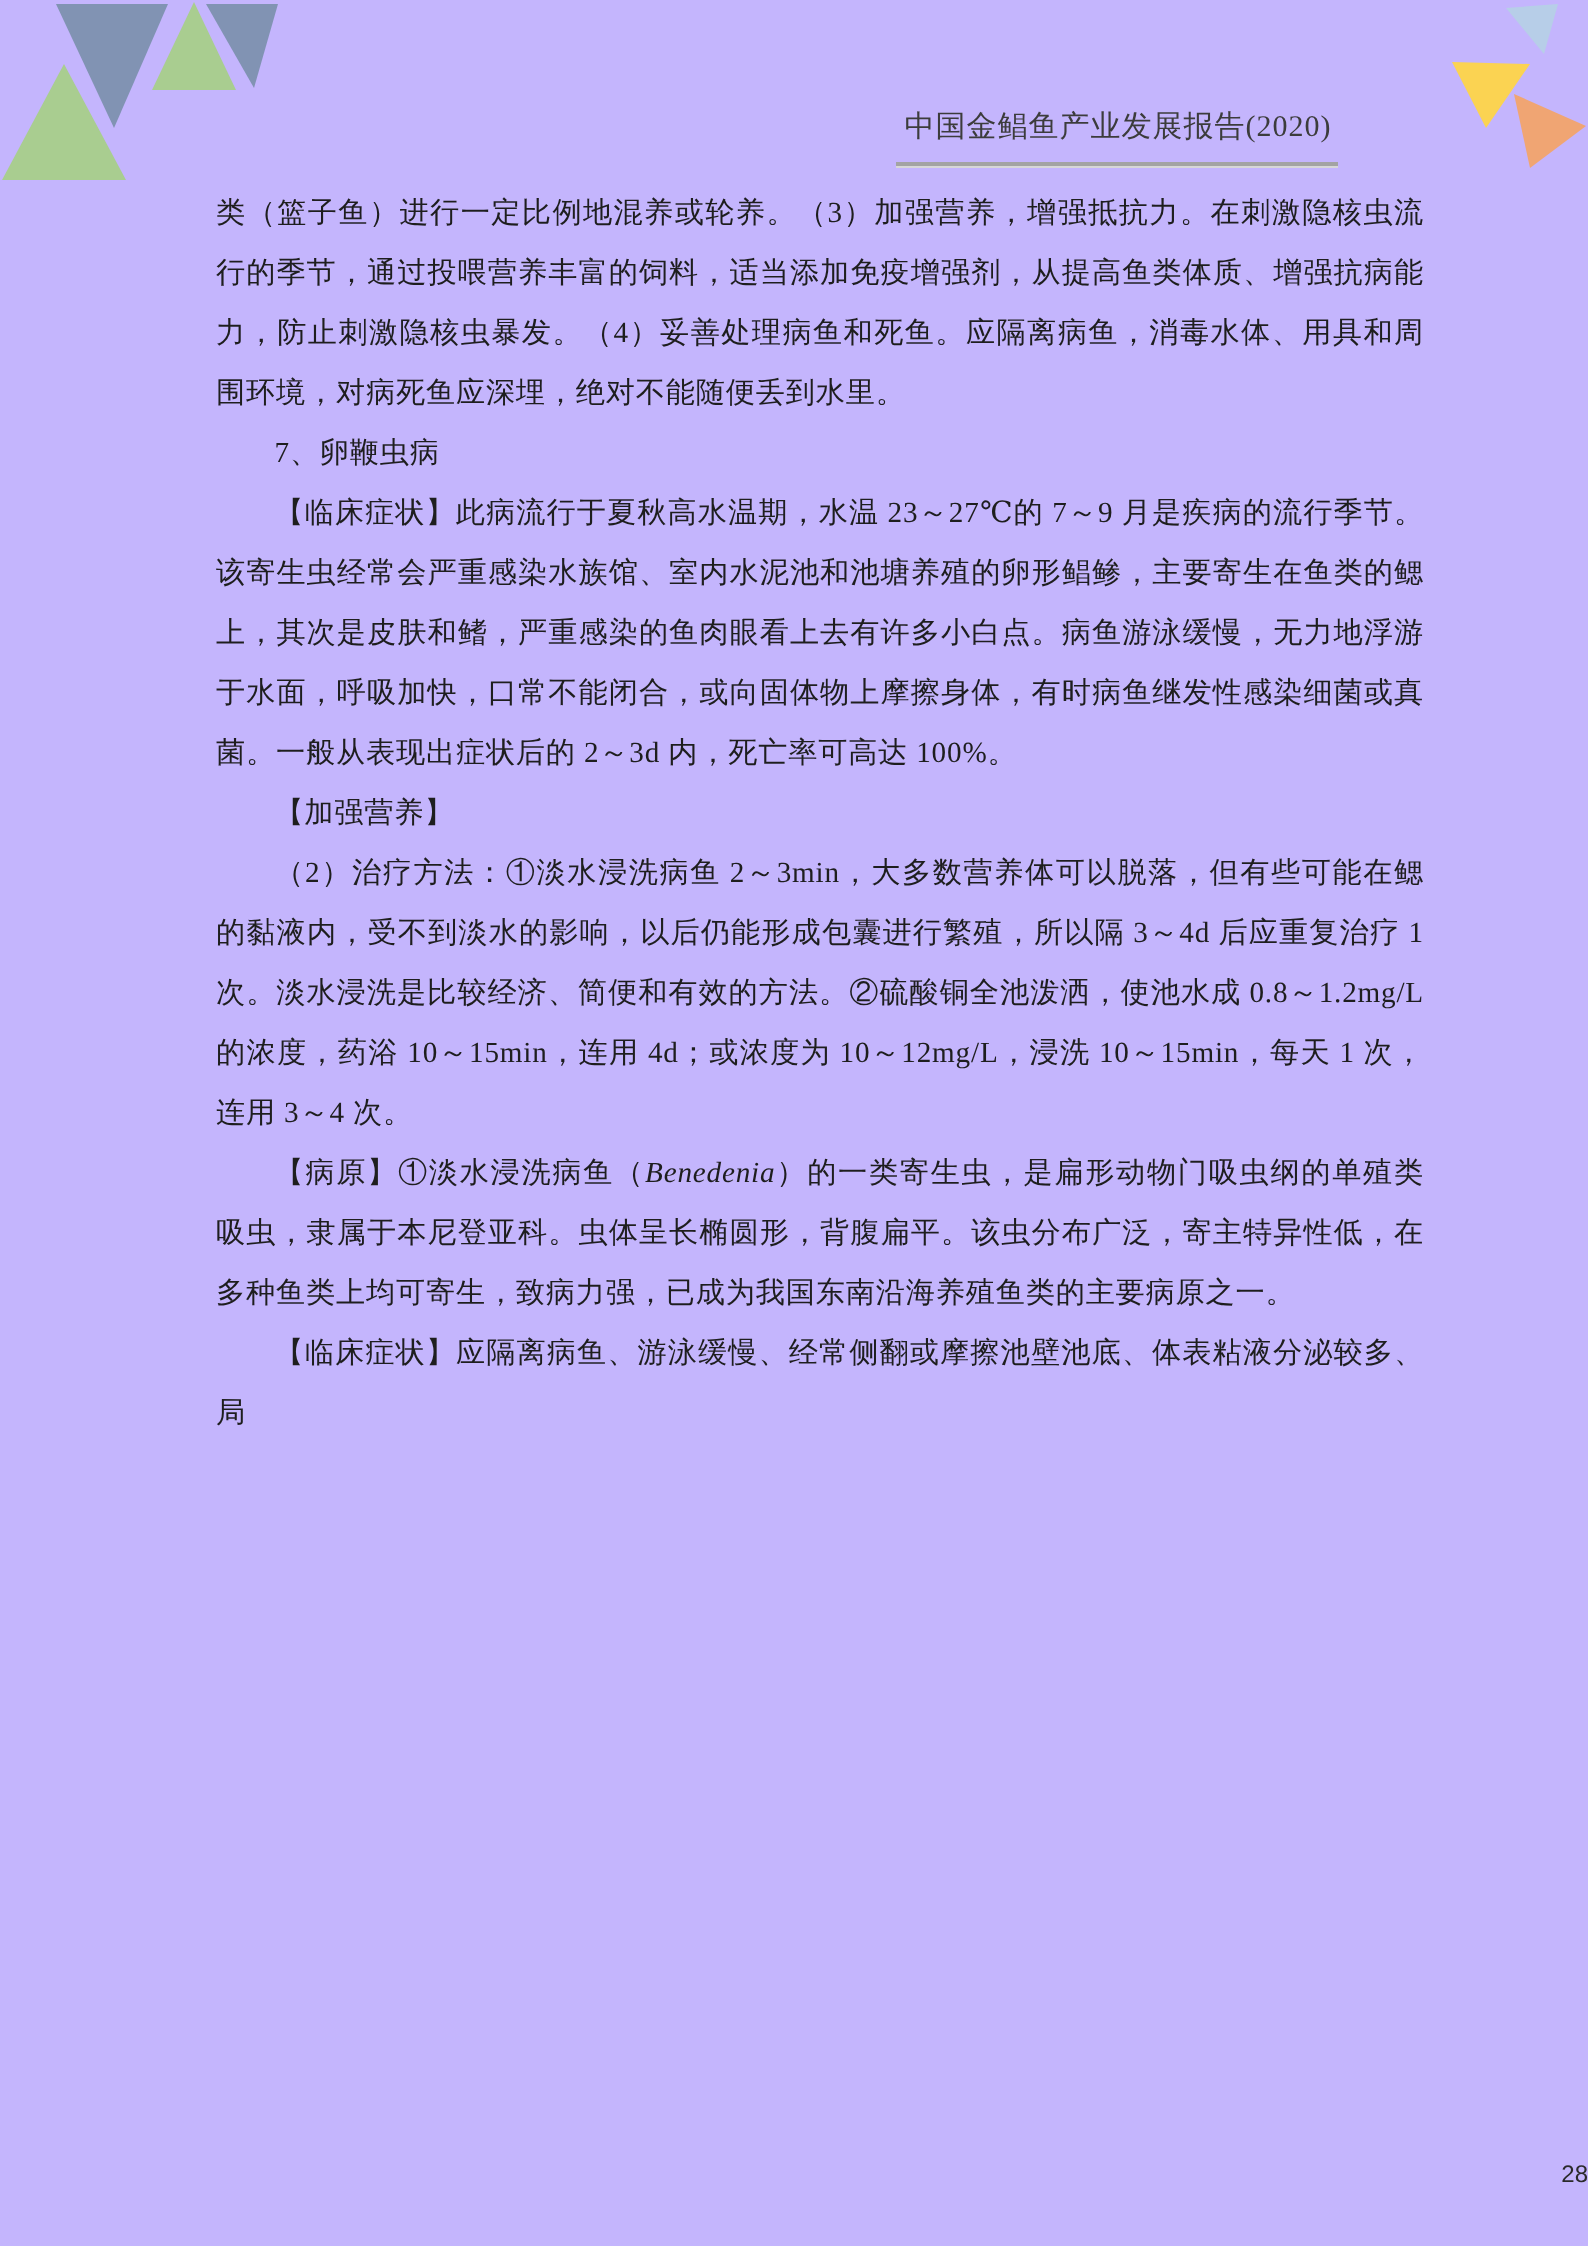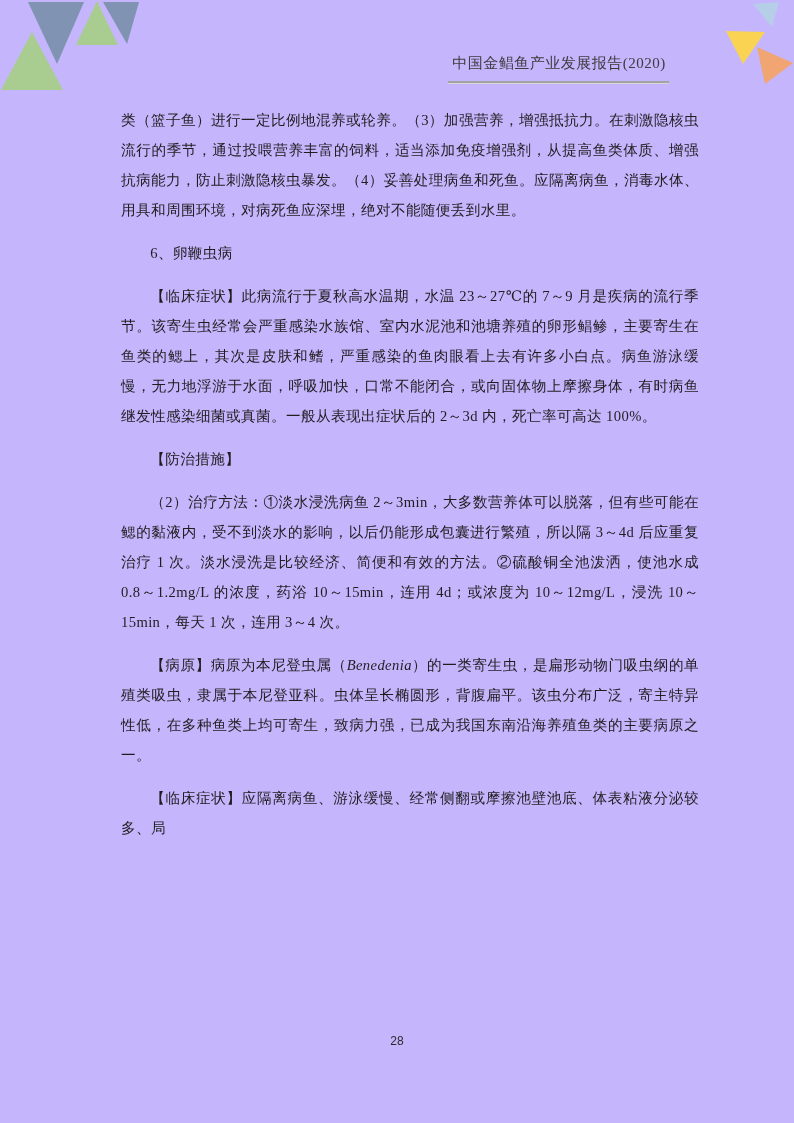--- a/index.html
+++ b/index.html
@@ -41,30 +41,30 @@
     position: absolute;
     top: 92px;
     left: 108px;
     width: 604px;
     color: #1e1e1e;
     font-size: 14.6px;
     line-height: 30px;
     letter-spacing: 0.4px;
     text-align: justify;
   }
-  .content p.para { margin: 13px; }
+  .content p.para { margin: 0; }
   .content p.indent { text-indent: 2em; }
   .latin-italic { font-style: italic; }
 
   .page-number {
     position: absolute;
-    top: 1034px;
+    top: 1080px;
     left: 0;
     width: 100%;
-    text-align: center;
+    text-align: right;
     font-family: "Liberation Sans", "DejaVu Sans", sans-serif;
     font-size: 12px;
     color: #2b2b2b;
   }
 </style>
 </head>
 <body>
 
 <div class="page">
 
@@ -79,23 +79,23 @@
     <polygon points="59,4 85,2 78,27" fill="#B7CEE8"></polygon>
     <polygon points="32,31 71,32 49,64" fill="#FBD352"></polygon>
     <polygon points="63,47 99,63 71,84" fill="#F0A573"></polygon>
   </svg>
 
   <div class="header-title">中国金鲳鱼产业发展报告(2020)</div>
   <div class="header-divider"></div>
 
   <div class="content">
       <p class="para"><span>类（篮子鱼）进行一定比例地混养或轮养。（3）加强营养，增强抵抗力。在刺激隐核虫流行的季节，通过投喂营养丰富的饲料，适当添加免疫增强剂，从提高鱼类体质、增强抗病能力，防止刺激隐核虫暴发。（4）妥善处理病鱼和死鱼。应隔离病鱼，消毒水体、用具和周围环境，对病死鱼应深埋，绝对不能随便丢到水里。</span></p>
-      <p class="para indent"><span>6、卵鞭虫病</span></p>
+      <p class="para indent"><span>7、卵鞭虫病</span></p>
       <p class="para indent"><span>【临床症状】此病流行于夏秋高水温期，水温 23～27℃的 7～9 月是疾病的流行季节。该寄生虫经常会严重感染水族馆、室内水泥池和池塘养殖的卵形鲳鲹，主要寄生在鱼类的鳃上，其次是皮肤和鳍，严重感染的鱼肉眼看上去有许多小白点。病鱼游泳缓慢，无力地浮游于水面，呼吸加快，口常不能闭合，或向固体物上摩擦身体，有时病鱼继发性感染细菌或真菌。一般从表现出症状后的 2～3d 内，死亡率可高达 100%。</span></p>
-      <p class="para indent"><span>【防治措施】</span></p>
+      <p class="para indent"><span>【加强营养】</span></p>
       <p class="para indent"><span>（2）治疗方法：①淡水浸洗病鱼 2～3min，大多数营养体可以脱落，但有些可能在鳃的黏液内，受不到淡水的影响，以后仍能形成包囊进行繁殖，所以隔 3～4d 后应重复治疗 1 次。淡水浸洗是比较经济、简便和有效的方法。②硫酸铜全池泼洒，使池水成 0.8～1.2mg/L 的浓度，药浴 10～15min，连用 4d；或浓度为 10～12mg/L，浸洗 10～15min，每天 1 次，连用 3～4 次。</span></p>
-      <p class="para indent"><span>【病原】病原为本尼登虫属（</span><span class="latin-italic">Benedenia</span><span>）的一类寄生虫，是扁形动物门吸虫纲的单殖类吸虫，隶属于本尼登亚科。虫体呈长椭圆形，背腹扁平。该虫分布广泛，寄主特异性低，在多种鱼类上均可寄生，致病力强，已成为我国东南沿海养殖鱼类的主要病原之一。</span></p>
+      <p class="para indent"><span>【病原】①淡水浸洗病鱼（</span><span class="latin-italic">Benedenia</span><span>）的一类寄生虫，是扁形动物门吸虫纲的单殖类吸虫，隶属于本尼登亚科。虫体呈长椭圆形，背腹扁平。该虫分布广泛，寄主特异性低，在多种鱼类上均可寄生，致病力强，已成为我国东南沿海养殖鱼类的主要病原之一。</span></p>
       <p class="para indent"><span>【临床症状】应隔离病鱼、游泳缓慢、经常侧翻或摩擦池壁池底、体表粘液分泌较多、局</span></p>
     </div>
 
   <div class="page-number">28</div>
 
 </div>
 
 </body></html>

